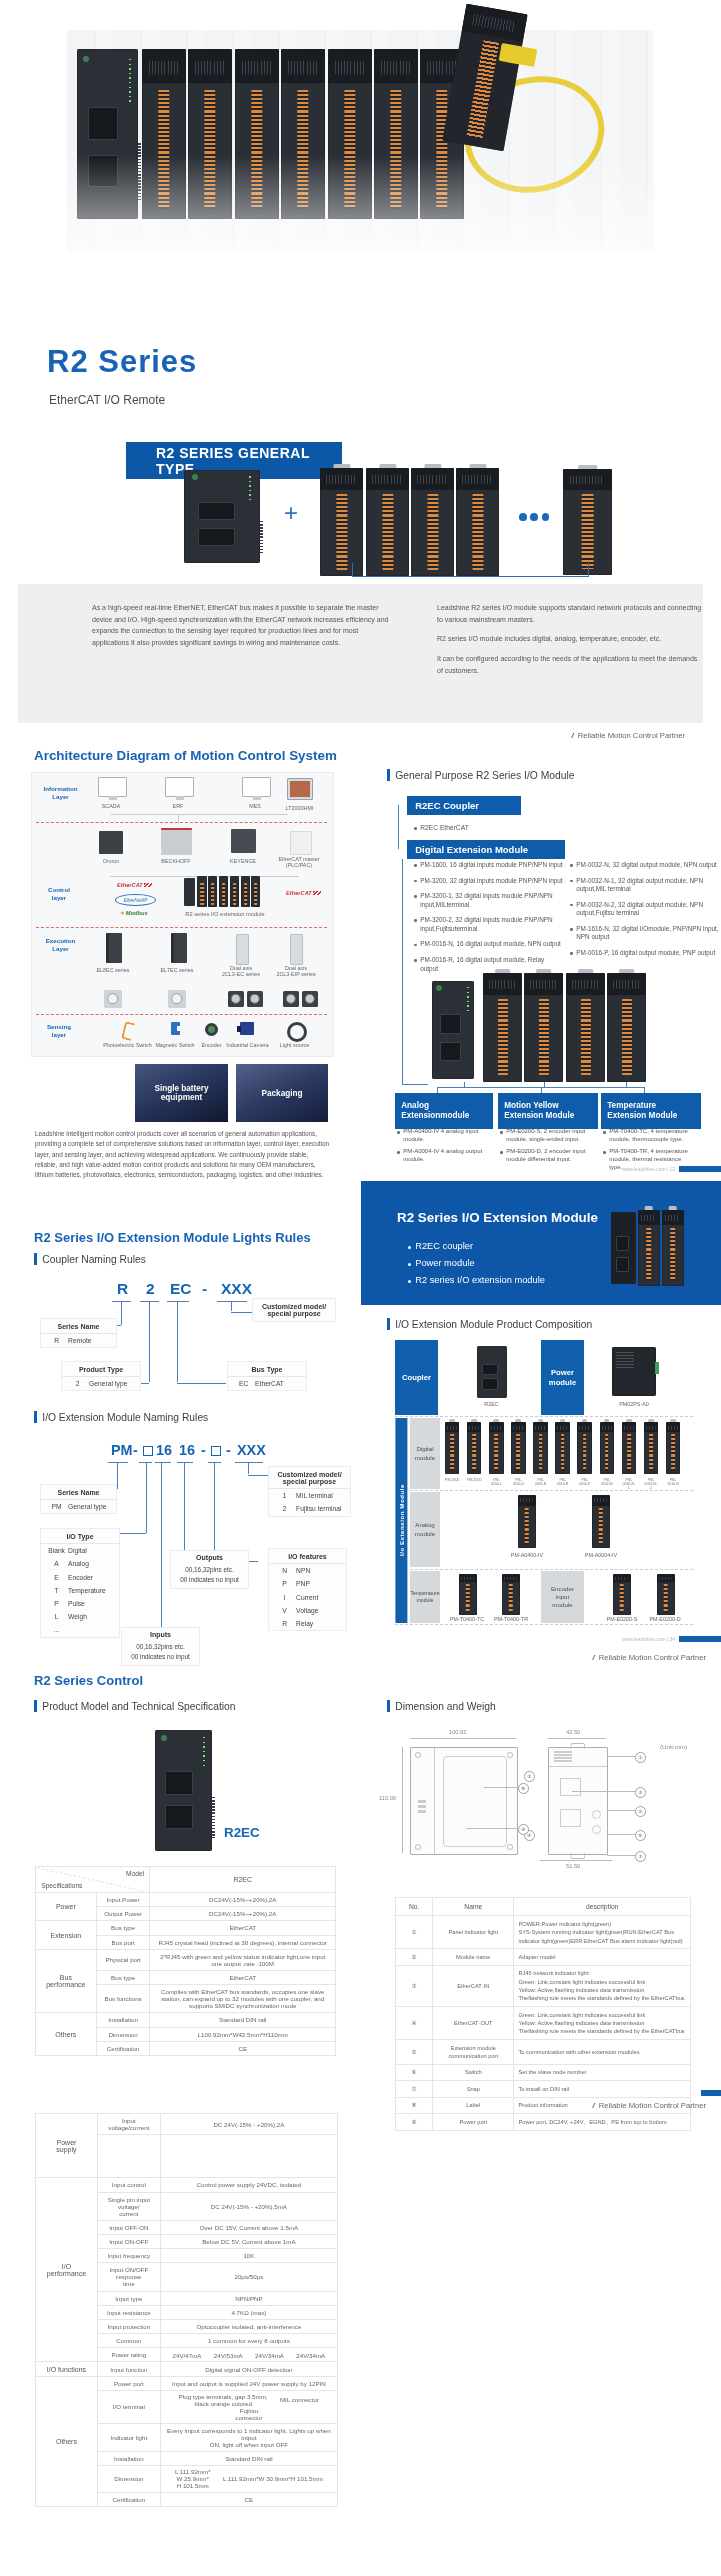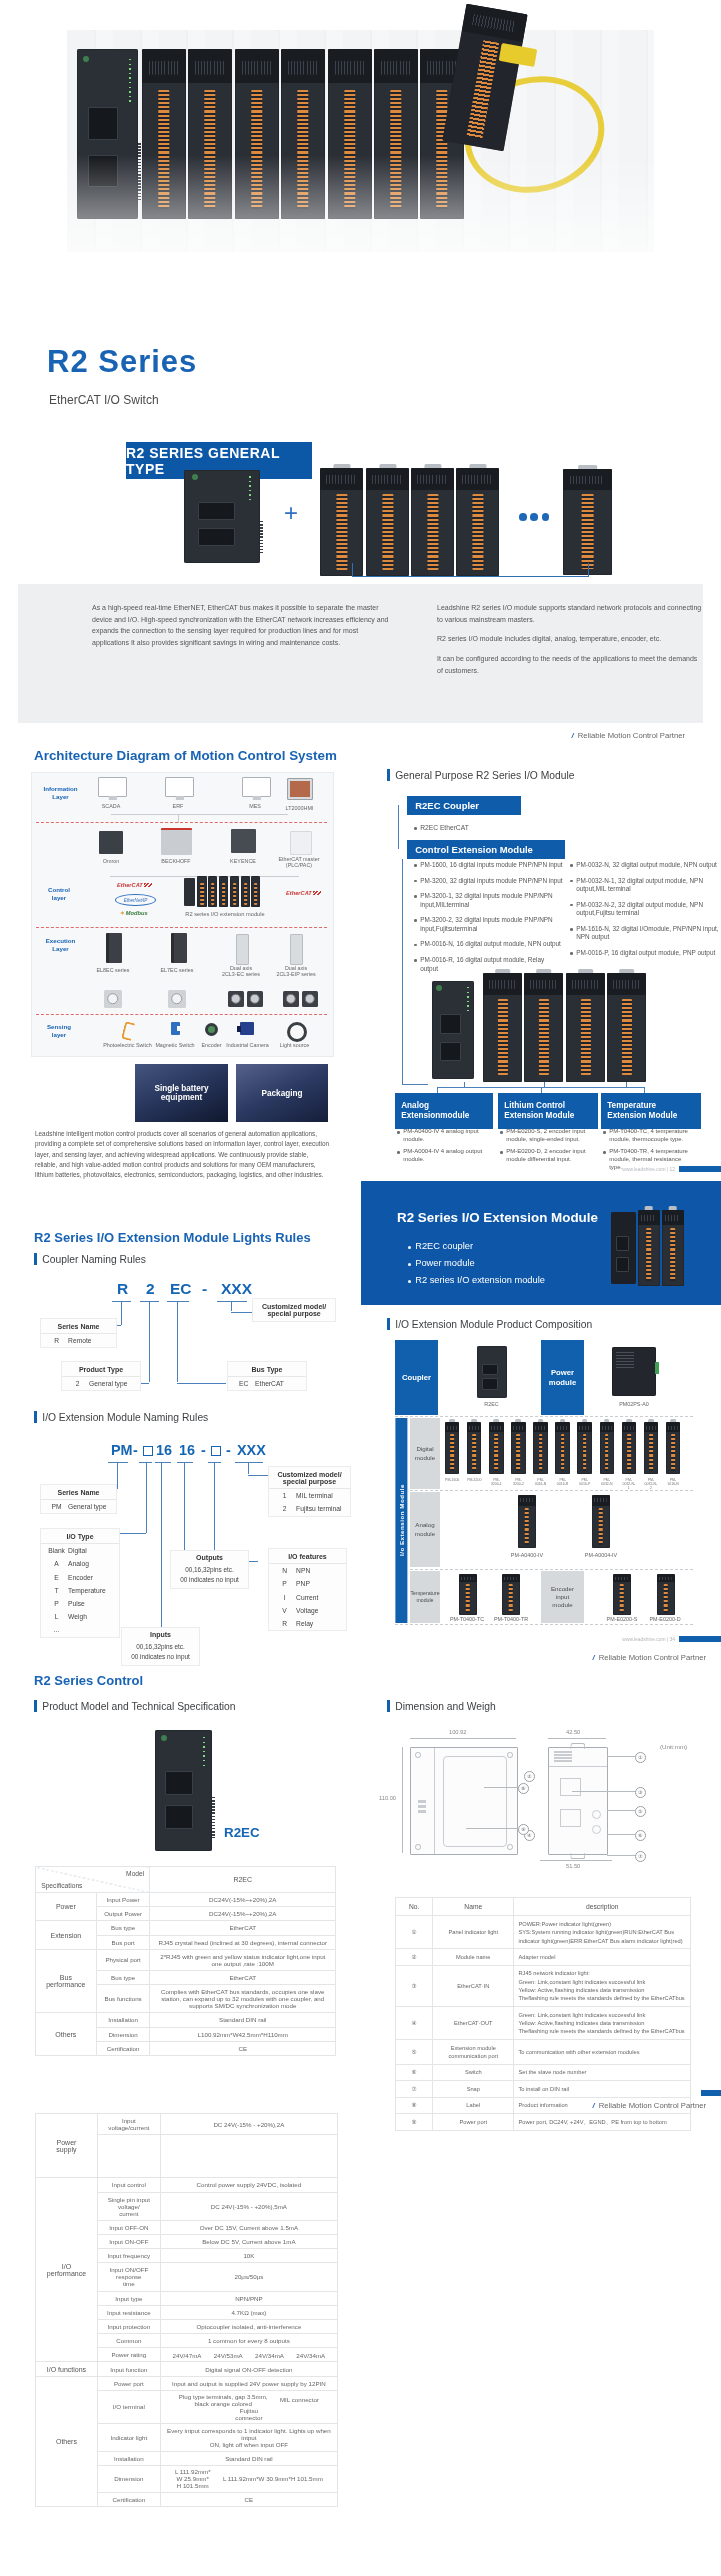--- a/index.html
+++ b/index.html
@@ -158,22 +158,22 @@
       </div>
     <div class="abs module" style="left:382px;top:-2.6px;width:62px;height:139px;transform:rotate(10deg);background:#22262c;">
         <div class="head"></div>
         <div class="strip"></div>
       </div>
     <div class="abs" style="left:428px;top:36px;width:36px;height:17.5px;background:#e7ca2b;border-radius:2.1px;transform:rotate(10deg);"></div>
   </div>
   <div class="abs fadeout" style="left:0;top:155px;width:721px;height:180px;"></div>
 
   <div class="abs big-title" style="left:47px;top:344px;">R2  Series</div>
-  <div class="abs" style="left:49px;top:393px;font-size:12px;color:#4b4b4b;">EtherCAT I/O Switch</div>
-  <div class="abs banner" style="left:126px;top:442px;width:186px;height:37px;">R2 SERIES GENERAL TYPE</div>
+  <div class="abs" style="left:49px;top:393px;font-size:12px;color:#4b4b4b;">EtherCAT I/O Remote</div>
+  <div class="abs banner" style="left:126px;top:442px;width:186px;height:37px;padding-left:30px;">R2 SERIES GENERAL TYPE</div>
 
   <div class="abs coupler" style="left:184px;top:470px;width:76px;height:93px;">
     <div class="logo-dot"></div>
       <div class="leds"></div>
       <div class="port p1"></div>
       <div class="port p2"></div>
       <div class="fins"></div>
   </div>
   <div class="abs" style="left:284px;top:499px;font-size:24px;color:#2e6fbe;font-weight:300;">+</div>
   <div class="abs module" style="left:320px;top:468px;width:43px;height:108px;">
@@ -324,21 +324,21 @@
   <div class="abs photo p3 pre" style="left:236px;top:1064px;width:92px;height:58px;">Packaging</div>
   <div class="abs" style="left:35px;top:1129px;width:295px;font-size:6.4px;line-height:1.6;color:#555;">Leadshine intelligent motion control products cover all scenarios of general automation applications, providing a complete set of comprehensive solutions based on information layer, control layer, execution layer, and sensing layer, and achieving widespread applications. We continuously provide stable, reliable, and high value-added motion control products and solutions for many OEM manufacturers, lithium batteries, photovoltaics, electronics, semiconductors, packaging, logistics, and other industries.</div>
 
   <div class="abs sec-h" style="left:387px;top:769px;width:289px;">
     <span class="sec-bar"></span>
       <span>General Purpose R2 Series I/O Module</span>
   </div>
   <div class="abs vln" style="left:398px;top:805px;height:44px;"></div>
   <div class="abs bluebox" style="left:407px;top:796px;width:106px;height:19px;font-size:9.5px;padding-left:8.2px;">R2EC Coupler</div>
   <div class="abs blt" style="left:413px;top:824px;width:144px;font-size:6.7px;">R2EC   EtherCAT</div>
-  <div class="abs bluebox" style="left:407px;top:840px;width:150px;height:19px;font-size:9.5px;padding-left:8.2px;">Control Extension  Module</div>
+  <div class="abs bluebox" style="left:407px;top:840px;width:150px;height:19px;font-size:9.5px;padding-left:8.2px;">Digital Extension  Module</div>
   <div class="abs vln" style="left:402px;top:859px;height:226px;"></div>
   <div class="abs hln" style="left:402px;top:1084px;width:26px;"></div>
 
   <div class="abs" style="left:413px;top:861px;width:150px;display:flex;flex-direction:column;gap:7.2px;">
 
   <div class="blt">PM-1600, 16 digital inputs module PNP/NPN input</div>
       <div class="blt">PM-3200, 32 digital inputs module PNP/NPN input</div>
       <div class="blt">PM-3200-1, 32 digital inputs module PNP/NPN input,MILterminal</div>
       <div class="blt">PM-3200-2, 32 digital inputs module PNP/NPN input,Fujitsuterminal</div>
       <div class="blt">PM-0016-N, 16 digital output module, NPN output</div>
@@ -383,21 +383,21 @@
   <div class="abs hln" style="left:437px;top:1087px;width:207px;"></div>
   <div class="abs vln" style="left:464px;top:1082px;height:5.2px;"></div>
   <div class="abs vln" style="left:544px;top:1082px;height:5.2px;"></div>
   <div class="abs vln" style="left:626px;top:1082px;height:5.2px;"></div>
   <div class="abs vln" style="left:437px;top:1087px;height:7.2px;"></div>
   <div class="abs vln" style="left:541px;top:1087px;height:7.2px;"></div>
   <div class="abs vln" style="left:644px;top:1087px;height:7.2px;"></div>
 
   <div class="abs bluebox wrap pre" style="left:395px;top:1093px;width:86px;height:30px;font-size:8.2px;">Analog
 Extensionmodule</div>
-  <div class="abs bluebox wrap pre" style="left:498px;top:1093px;width:88px;height:30px;font-size:8.2px;">Lithium Control
+  <div class="abs bluebox wrap pre" style="left:498px;top:1093px;width:88px;height:30px;font-size:8.2px;">Motion Yellow
 Extension Module</div>
   <div class="abs bluebox wrap pre" style="left:601px;top:1093px;width:88px;height:30px;font-size:8.2px;">Temperature
 Extension Module</div>
   <div class="abs" style="left:396px;top:1128px;width:89px;display:flex;flex-direction:column;gap:4.1px;">
 
   <div class="blt" style="font-size:6px;">PM-A0400-IV 4 analog input module.</div>
       <div class="blt" style="font-size:6px;">PM-A0004-IV 4 analog output module.</div>
     </div>
   <div class="abs" style="left:499px;top:1128px;width:91px;display:flex;flex-direction:column;gap:4.1px;">
 

